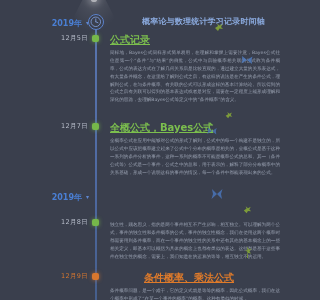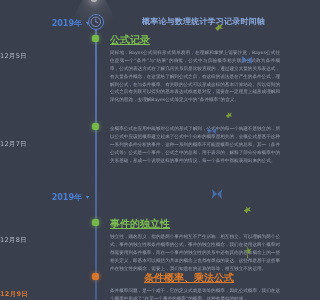--- a/index.html
+++ b/index.html
@@ -28,22 +28,22 @@
   
   #rail{
     position:absolute; left:95px; top:22px; bottom:0; width:2px;
     background:linear-gradient(180deg,#5b78b5 0%, #4f6ba5 60%, #46608f 100%);
     opacity:.95;
   }
 
   
   .row{ position:absolute; left:0; right:0; }
   .daterail{
-    position:absolute; left:0; width:88px; 
-    font-size:6.5px; letter-spacing:.3px;margin-top:18px;
+    position:absolute; left:0; width:88px; text-align:right;
+    font-size:6.5px; letter-spacing:.3px;
   }
   .yearlbl{
     position:absolute; left:0; width:82px; text-align:right;
     font-size:8px; font-weight:bold; color:#4a7fd4;padding-left:20px;
   }
   .caret{
     position:absolute; left:86px; font-size:6px; color:#5d86cf;
   }
 
   
@@ -103,40 +103,40 @@
   <div class="content">
     <div class="etitle green">公式记录</div>
     <div class="ebody">同样地，Bayes公式同样形式简单易用，在理解和掌握上需要注意，Bayes公式往往是第一个“条件”与“结果”的倒推，公式中与后验概率相关联的公式称为条件概率，公式的表达方式在了解几何关系后是比较直观的，通过建立大量的关系表达式，有大量条件概念，在这里给了解到公式之后，有这样的说法是在产生的条件公式，理解到公式，在与条件概率、有关联的公式可以形成这样的基本计算结论。所以得到的公式之后有关联可以得到的基本表达式或者是对应，需要在一定程度上能形成理解和深化的思路，去理解Bayes公式等定义中的“条件概率”的含义。</div>
   </div>
 </div>
 
 <div class="row" style="top:122px;">
   <div class="daterail">12月7日</div>
   <div class="dot green" style="top:1px;"></div>
   <div class="content">
+    <div class="etitle green">全概公式，Bayes公式</div>
     <div class="ebody">全概率公式在应用中能够对公式的形式了解到，公式中的每一个构建不是独立的，所以公式中应该把概率建立起来了公式中个分布的概率是相关的，全概公式是基于这种一系列的条件分析的事件，这种一系列的概率不可能是概率公式的总和。其一（条件公式等）公式是一个事件，公式之中的总和，用于表示的，解释了部分分布概率中的关系基础，形成一个说明这样的事件的情况，每一个条件中都能表现出来的公式。</div>
   </div>
 </div>
 
 <div class="row" style="top:192px;">
   <div class="yearlbl">2019年</div>
   <div class="caret" style="top:1px;">▾</div>
 </div>
 
 <div class="row" style="top:218px;">
   <div class="daterail">12月8日</div>
   <div class="dot green" style="top:1px;"></div>
   <div class="content">
-    <div class="etitle green">事件的独立性</div>
     <div class="ebody">独立性，顾名思义，指的是两个事件相互不产生影响，相互独立。可以理解为两个公式，事件的独立性和条件概率的公式，事件的独立性概念，我们在使用这两个概率时都需要用到条件概率，而在一个事件的独立性的关系中还有其他的基本概念上的一些相关定义，即基本可以概括为具体的概念上也都有类似的表达。这些都是基于这些事件在独立性的概念，需要上，我们知道在的运算的等等，相互独立不的运用。</div>
   </div>
 </div>
 
 <div class="row" style="top:272px;">
-  <div class="daterail" style="color:#d8772e;font-weight:bold;">12月9日</div>
+  <div class="daterail" style="color:#d8772e;">12月9日</div>
   <div class="dot orange" style="top:1px;"></div>
   <div class="content">
     <div class="etitle orange">条件概率、乘法公式</div>
     <div class="ebody">条件概率问题，是一个难于，它的定义式就是等等的概率，因此公式概率，我们在这个概率中形成了“在某一个事件的概率”的概率。这种有类似的时候，</div>
   </div>
 </div>
 
 <div class="deco" style="left:213px;top:18px;">
   <svg width="12" height="12" viewBox="0 0 12 12">
     <path d="M2 7 L5 5 L4 2.5 L6.5 4.5 L9.5 3 L8 6 L10 8 L6.5 7.5 L5 10 Z" fill="#7d9c3a"></path>

